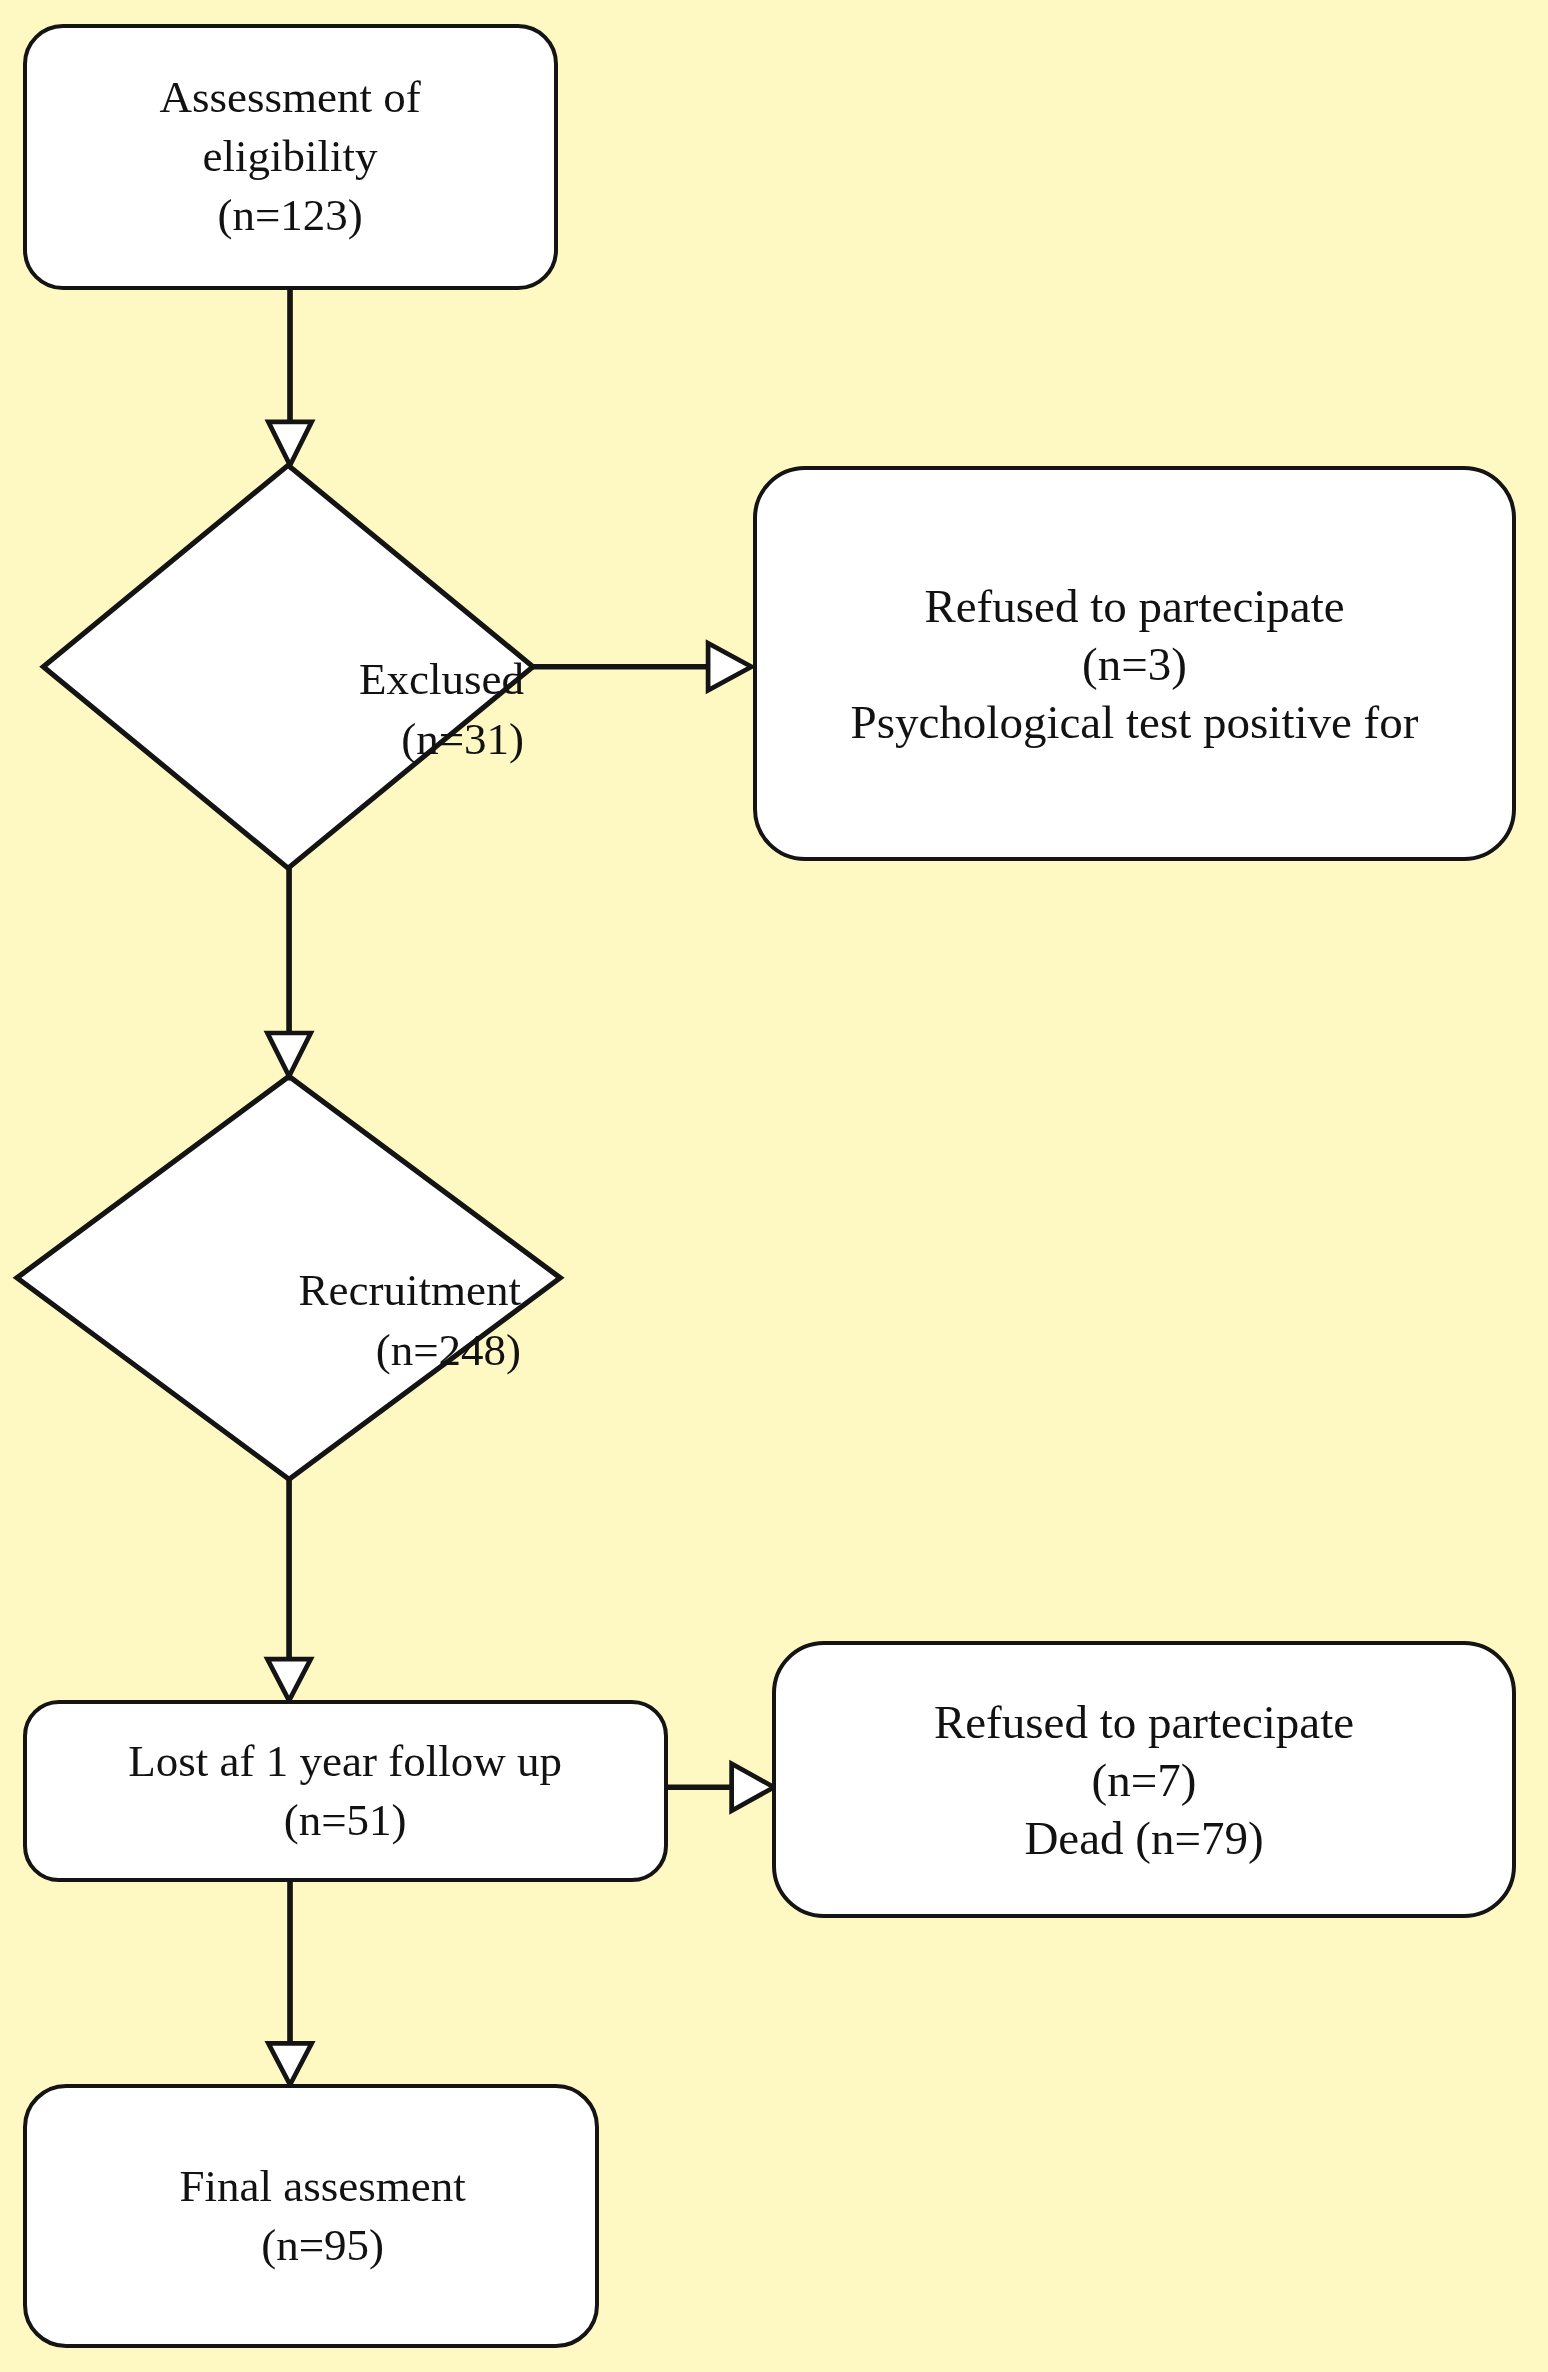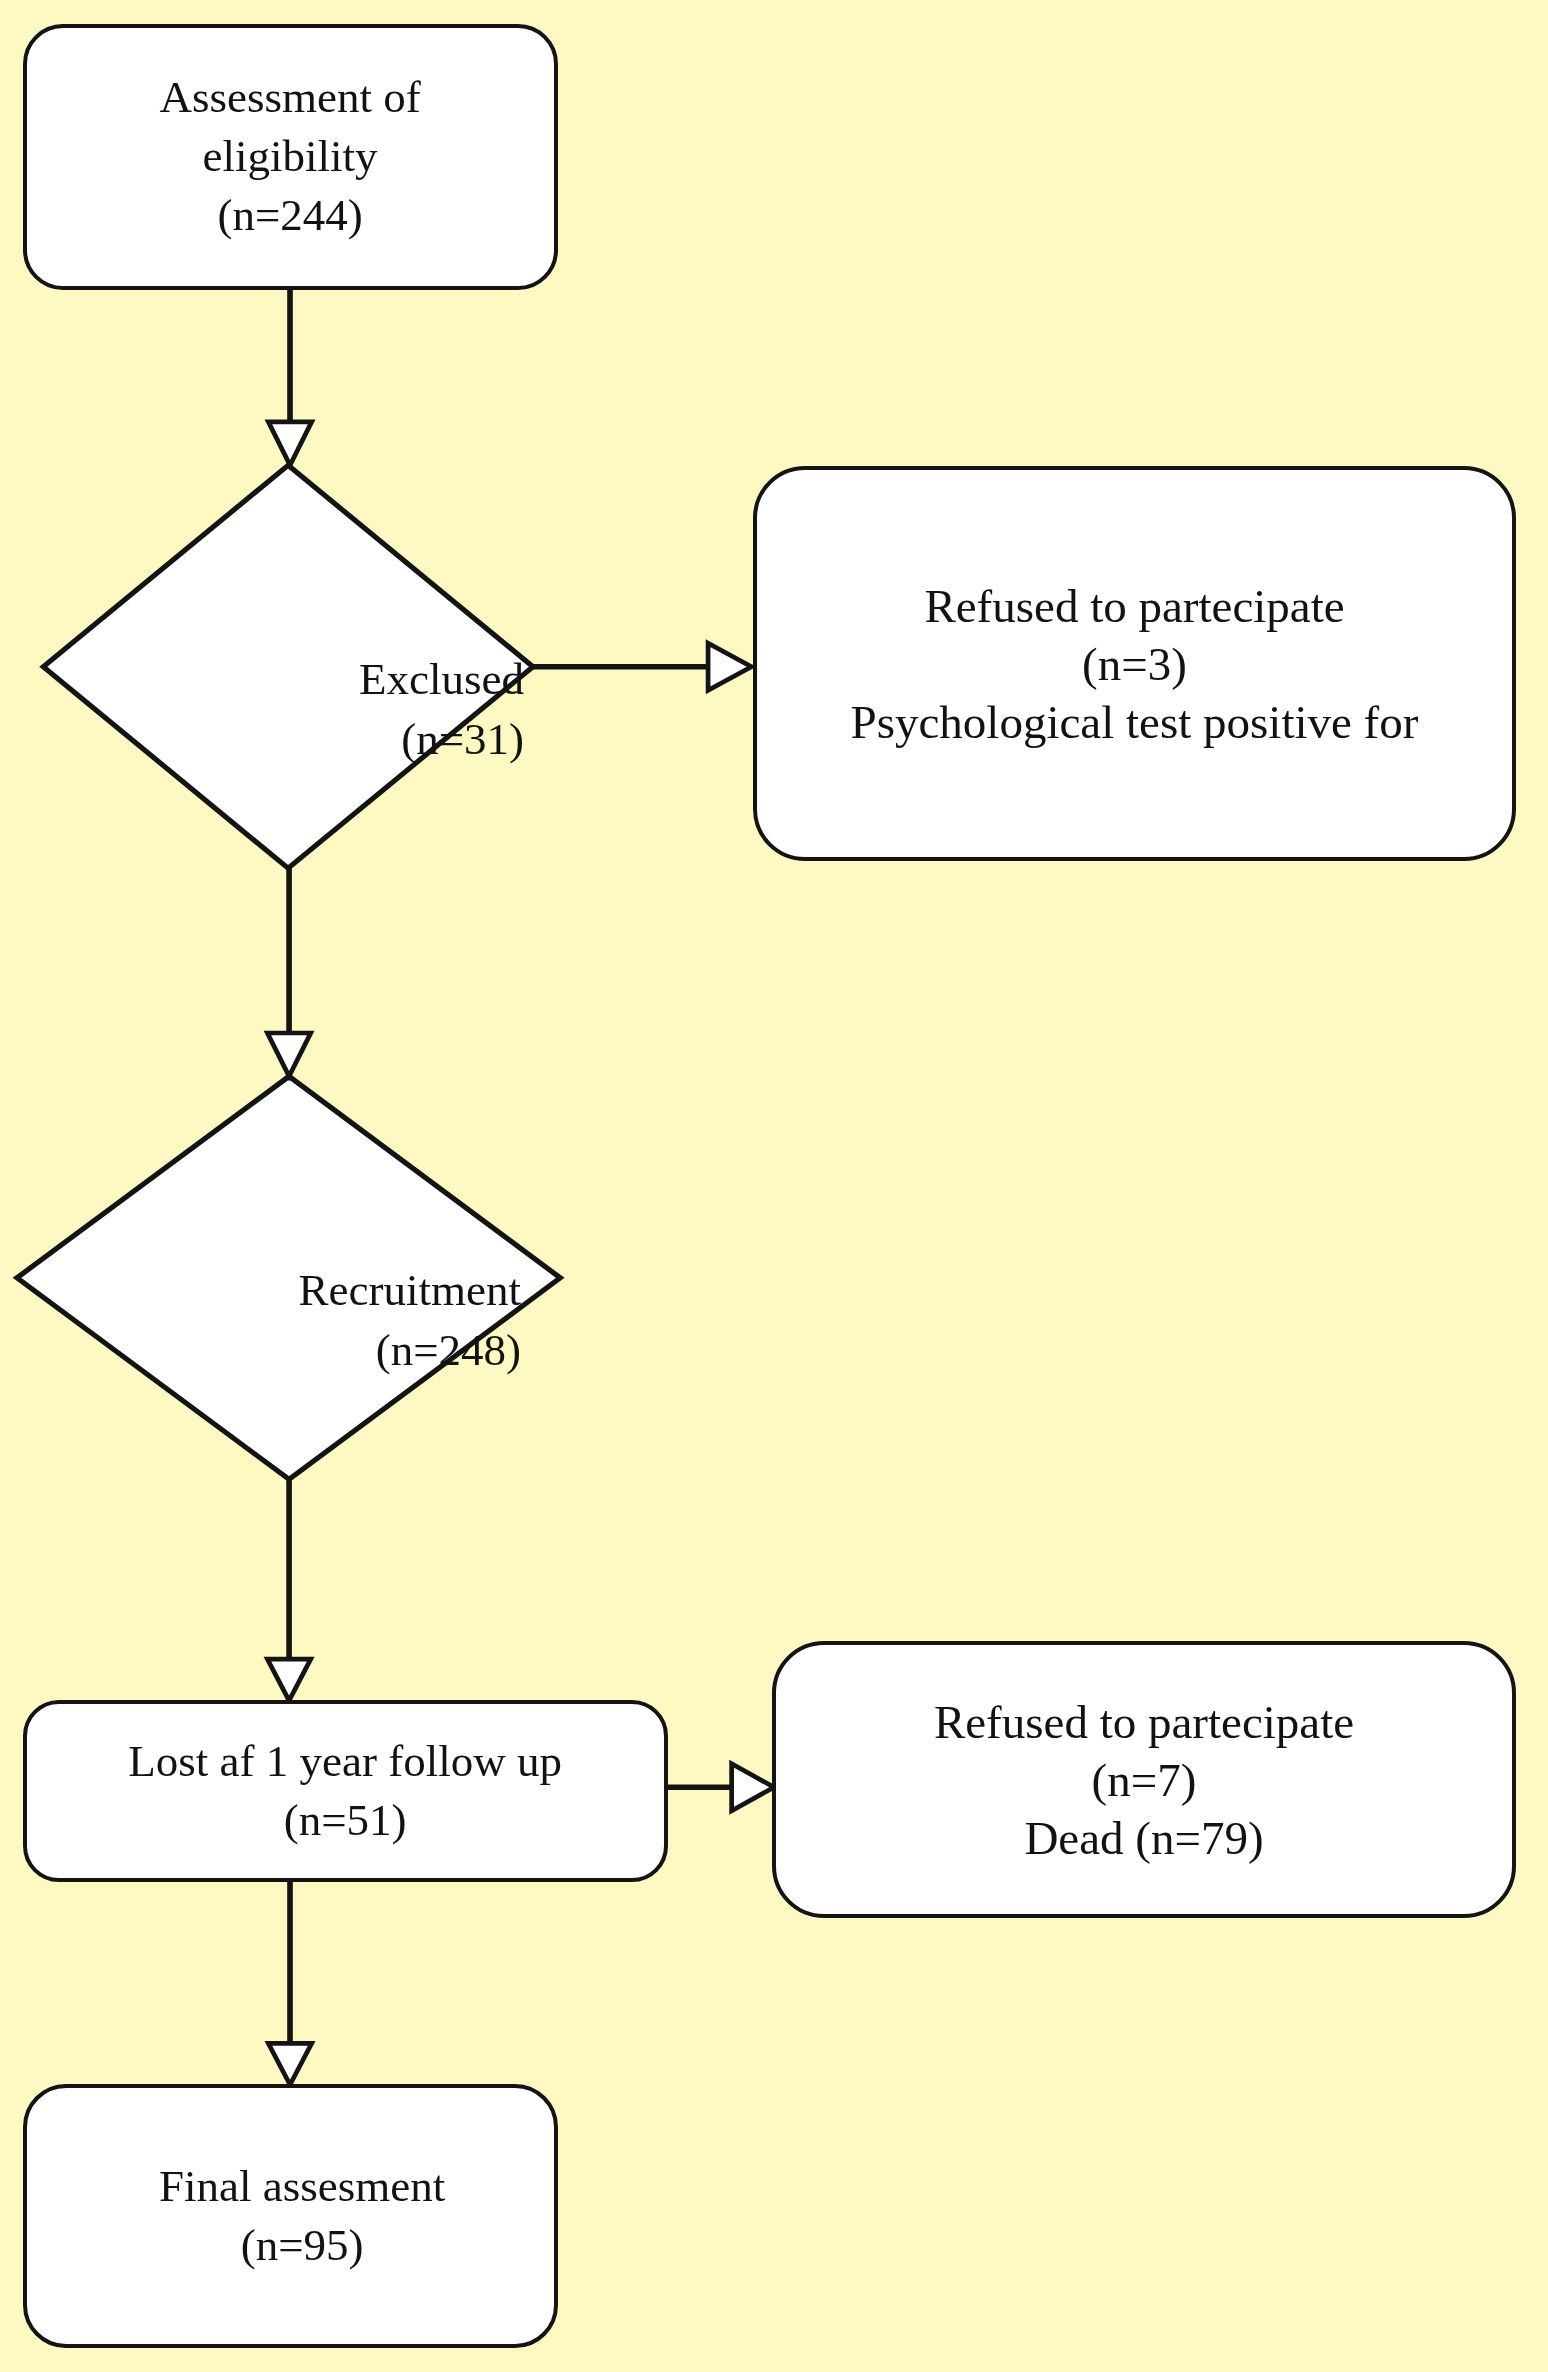--- a/index.html
+++ b/index.html
@@ -41,21 +41,21 @@
     font-size: 45px;
     line-height: 60px;
   }
   .tline { display: block; white-space: nowrap; }
 
   
   .node-assessment { left: 22.6px;  top: 23.5px;   width: 535px; height: 266px; border-radius: 40px; }
   .node-refused1   { left: 753px; top: 466px;  width: 763px; height: 395px; border-radius: 52px; font-size: 47px; line-height: 58px; }
   .node-lost       { left: 22.6px;  top: 1700px; width: 645px; height: 182px; border-radius: 36px; }
   .node-refused2   { left: 772px; top: 1641px; width: 744px; height: 277px; border-radius: 52px; font-size: 47px; line-height: 58px; }
-  .node-final      { left: 22.6px;  top: 2084px; width: 535px; height: 264px; border-radius: 43px; padding-left: 24px; }
+  .node-final      { left: 22.6px;  top: 2084px; width: 576px; height: 264px; border-radius: 43px; padding-left: 24px; }
 
   
   .label-exclused    { left: 53px; top: 589px;  width: 471px; height: 188px; padding-top: 26px; }
   .label-recruitment { left: 50px; top: 1201px; width: 471px; height: 188px; padding-top: 24.5px; }
 </style>
 </head>
 <body>
 
 <div id="canvas">
 
@@ -79,21 +79,21 @@
     <line x1="592" y1="1898" x2="777" y2="1898" stroke="#141414" stroke-width="6"></line>
     <polygon points="777,1873 777,1923 822,1898" fill="#ffffff" stroke="#141414" stroke-width="5"></polygon>
 
     <line x1="308" y1="1996" x2="308" y2="2170" stroke="#141414" stroke-width="6"></line>
     <polygon points="285,2170 331,2170 308,2214" fill="#ffffff" stroke="#141414" stroke-width="5"></polygon>
   </svg>
 
   <div class="node node-assessment">
     <span class="tline">Assessment of</span>
     <span class="tline">eligibility</span>
-    <span class="tline">(n=244)</span>
+    <span class="tline">(n=123)</span>
   </div>
 
   <div class="node node-refused1">
     <span class="tline">Refused to partecipate</span>
     <span class="tline">(n=3)</span>
     <span class="tline">Psychological test positive for</span>
   </div>
 
   <div class="node node-lost">
     <span class="tline">Lost af 1 year follow up</span>

